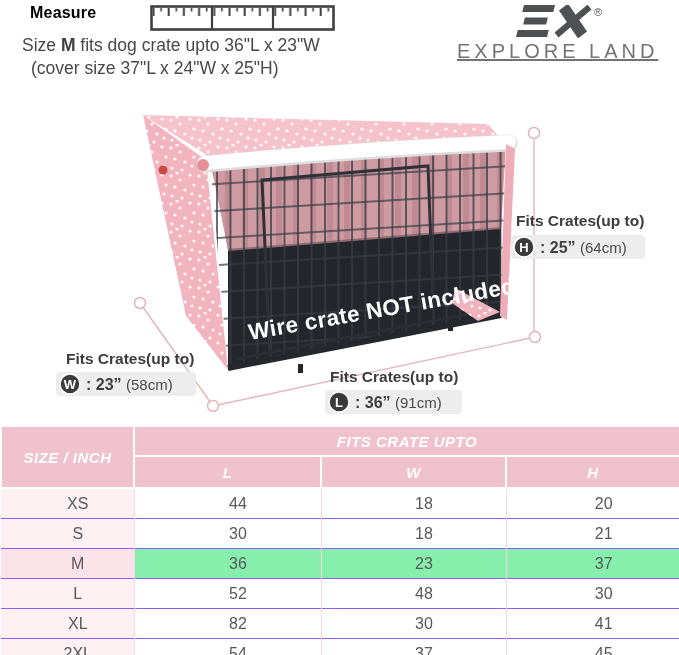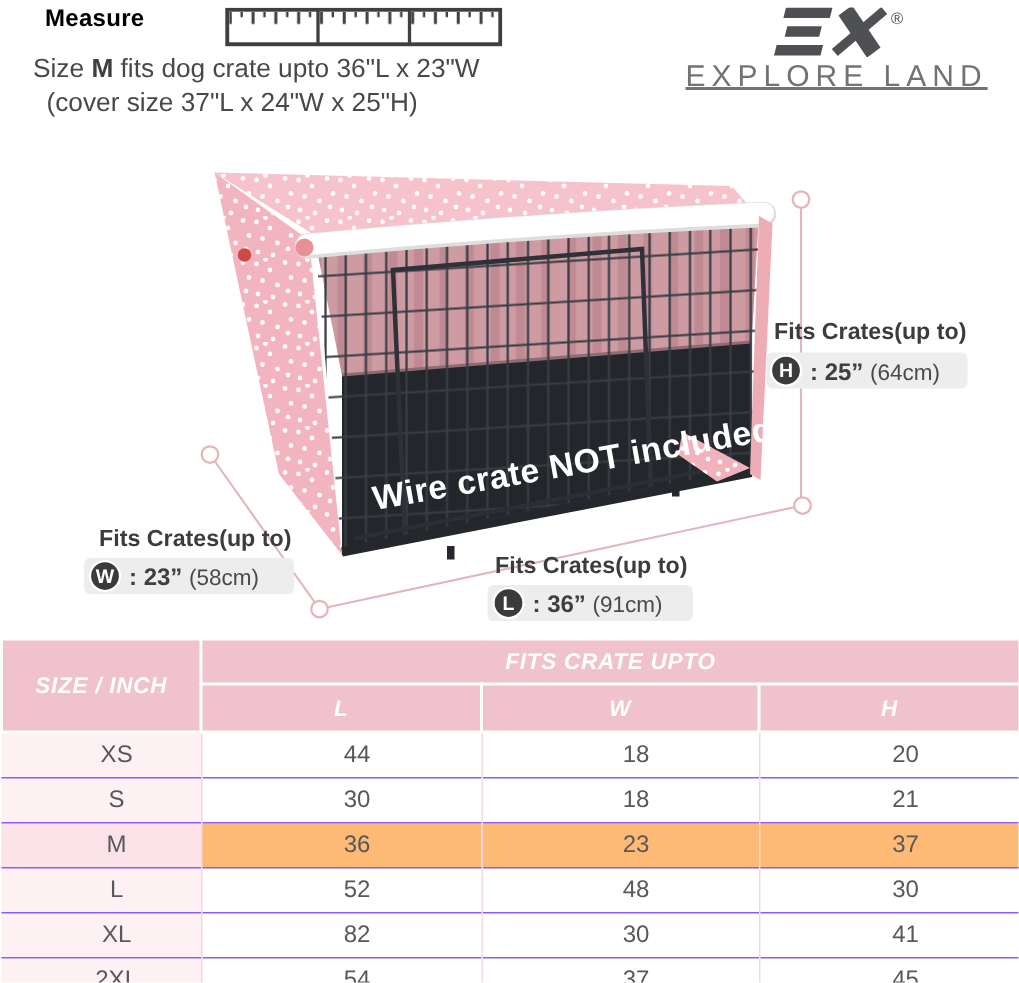--- a/index.html
+++ b/index.html
@@ -30,21 +30,21 @@
     background:#f0c2cd;color:#ffffff;font-style:italic;font-weight:bold;
     font-size:15px;border:2px solid #ffffff;letter-spacing:.5px;margin-top:30px;
   }
   .size-table thead tr:first-child th{height:26px;}
   .size-table thead tr:last-child th{height:28px;}
   .size-table td{
     height:27px;text-align:center;font-size:16px;color:#58585a;background:#ffffff;
     border-top:1px solid #8b5cf6;border-left:1px solid #f3d9df;padding-left:22px;
   }
   .size-table td:first-child{background:#fdf1f4;border-left:none;}
-  .size-table tr.hl td{background:#fdba74;}
+  .size-table tr.hl td{background:#86efac;}
   .size-table tr.hl td:first-child{background:#fbe3e9;}
 </style>
 </head>
 <body>
 
 <div class="hdr-measure">Measure</div>
 
 <svg class="hdr-ruler" width="185" height="27" viewBox="0 0 185 27">
   <defs>
     <pattern id="ticks" width="15.2" height="27" patternUnits="userSpaceOnUse">

